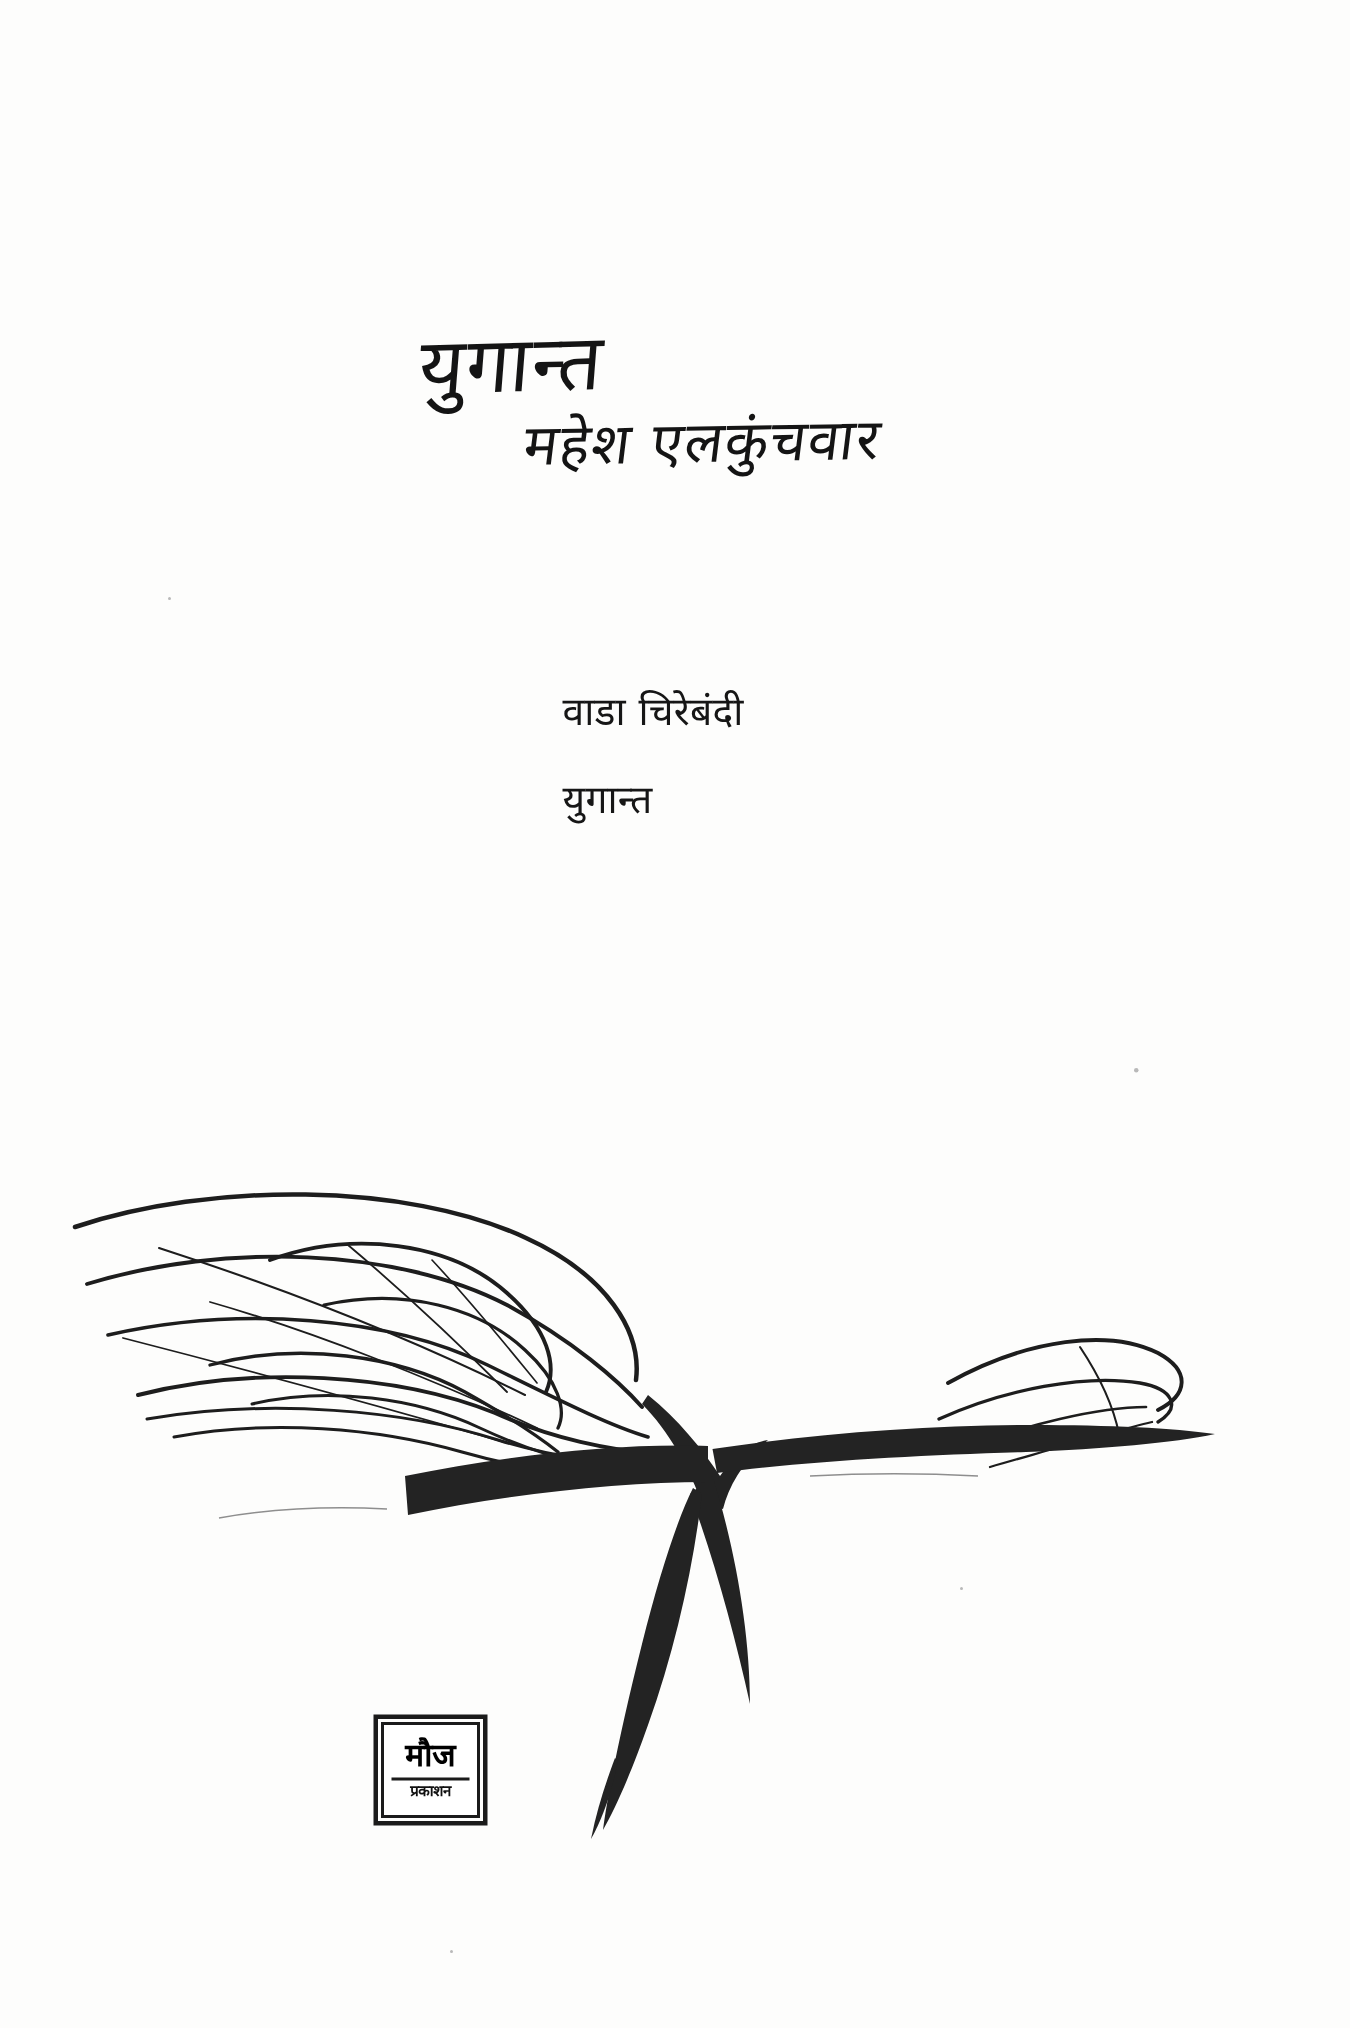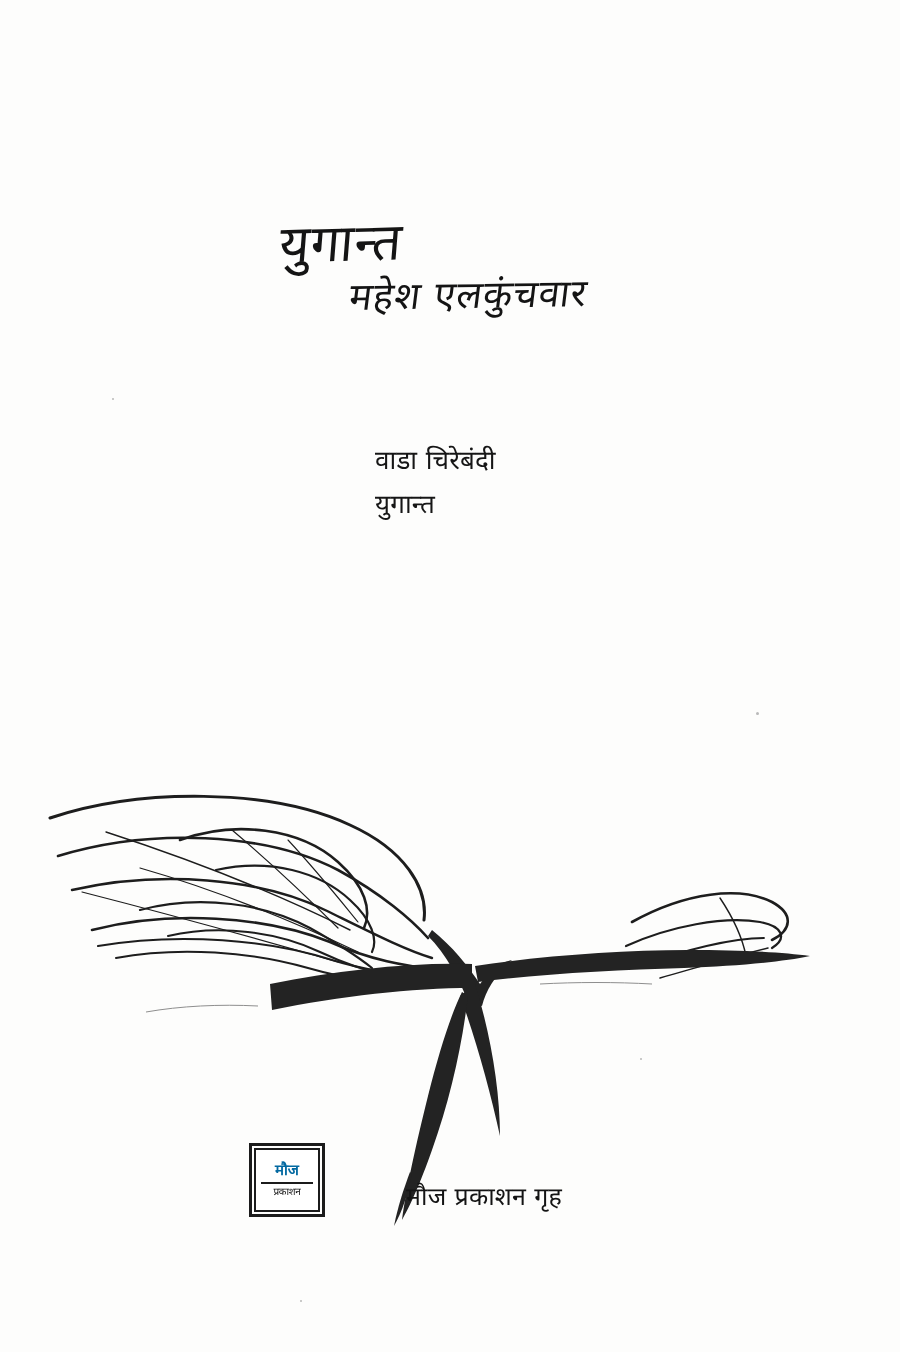--- a/index.html
+++ b/index.html
@@ -62,20 +62,21 @@
     top: 438px;
     width: 380px;
   }
   .work-item {
     font-family: "DejaVu Sans", sans-serif;
     font-size: 26px;
     line-height: 44px;
     color: #161616;
     letter-spacing: 0.2px;
     white-space: nowrap;
+    margin-top: 15px;
   }
 
   
   .artwork {
     position: absolute;
     left: 20px;
     top: 770px;
     width: 800px;
     height: 470px;
   }
@@ -99,36 +100,36 @@
     inset: 5px;
     border: 2px solid #1b1b1b;
     display: flex;
     flex-direction: column;
     align-items: center;
     justify-content: center;
     background: #fff;
   }
   .logo-top {
     font-family: "DejaVu Sans", sans-serif;
-    font-size: 15px;
+    font-size: 21px;
     font-weight: 700;
-    color: #0369a1;
+    color: #000000;
     line-height: 1;
     margin-bottom: 2px;
   }
   .logo-rule {
     width: 84%;
     height: 2px;
     background: #1b1b1b;
     margin: 2px 0 3px 0;
   }
   .logo-bottom {
     font-family: "DejaVu Sans", sans-serif;
     font-size: 10px;
-    font-weight: 400;
+    font-weight: 700;
     color: #111;
     line-height: 1;
     letter-spacing: -0.3px;
   }
 
   
   .publisher-name {
     position: absolute;
     left: 406px;
     top: 1178px;
@@ -208,19 +209,18 @@
 
   <div class="publisher-logo">
     <div class="logo-outer"></div>
     <div class="logo-inner">
       <div class="logo-top">मौज</div>
       <div class="logo-rule"></div>
       <div class="logo-bottom">प्रकाशन</div>
     </div>
   </div>
 
-  <div class="publisher-name">मौज प्रकाशन गृह</div>
 
   <div class="speck" style="left:756px; top:712px; width:3px; height:3px;"></div>
   <div class="speck" style="left:112px; top:398px; width:2px; height:2px;"></div>
   <div class="speck" style="left:640px; top:1058px; width:2px; height:2px;"></div>
   <div class="speck" style="left:300px; top:1300px; width:2px; height:2px;"></div>
 </div>
 
 </body></html>

